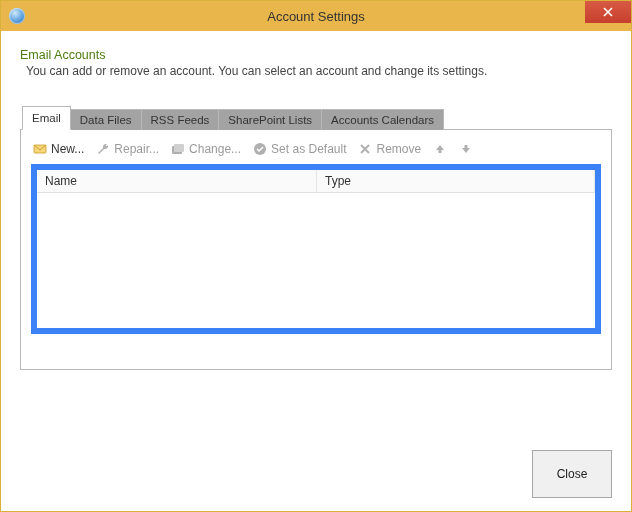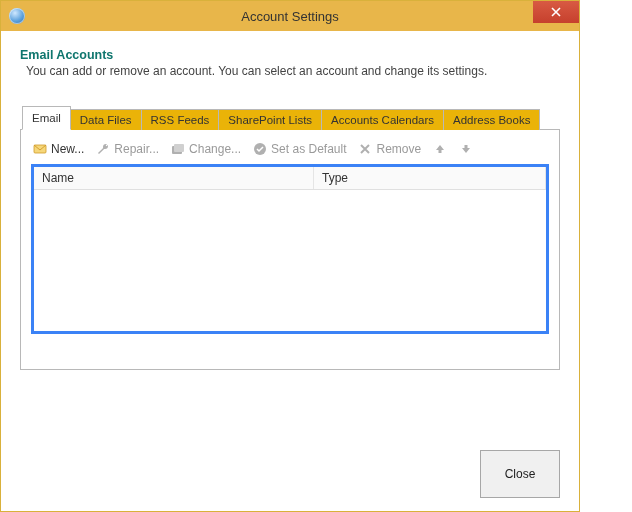--- a/index.html
+++ b/index.html
@@ -5,21 +5,21 @@
     * { box-sizing: border-box; margin: 0; padding: 0; }
     body {
       font-family: "Segoe UI", Tahoma, sans-serif;
       font-size: 12px;
       background: #fff;
       width: 632px;
       height: 512px;
       overflow: hidden;
     }
     .window {
-      width: 580px;
+      width: 632px;
       height: 512px;
       border: 1px solid #d9b13b;
       background: #fff;
       display: flex;
       flex-direction: column;
     }
     .titlebar {
       height: 30px;
       background: #e8b64a;
       display: flex;
@@ -58,42 +58,42 @@
     .close-btn svg { width: 10px; height: 10px; }
     .content {
       flex: 1;
       background: #fff;
       border: 1px solid #fff;
       padding: 16px 18px 12px 18px;
       display: flex;
       flex-direction: column;
     }
     .heading {
-      font-weight: bold;
-      color: #0f766e;
+      font-weight: normal;
+      color: #4d7c0f;
       font-size: 12.5px;
       margin-bottom: 2px;
     }
     .subheading {
       color: #444;
       margin-left: 6px;
       font-size: 12px;
     }
     .tabs-wrap { margin-top: 28px; }
     .tabs {
       display: flex;
       align-items: flex-end;
       border-bottom: 1px solid #b8b8b8;
       padding-left: 2px;
     }
     .tab {
       padding: 4px 9px 4px 9px;
       border: 1px solid #b8b8b8;
       border-bottom: none;
-      background: #eab308;
+      background: #a3a3a3;
       margin-right: -1px;
       margin-bottom: -1px;
       color: #333;
       font-size: 11.5px;
       cursor: pointer;
       position: relative;
     }
     .tab.active {
       background: #fff;
       border-bottom: 1px solid #fff;
@@ -117,21 +117,21 @@
       display: flex;
       align-items: center;
       gap: 4px;
       color: #9a9a9a;
       font-size: 12px;
       cursor: default;
     }
     .tbtn.enabled { color: #333; cursor: pointer; }
     .tbtn svg { width: 14px; height: 14px; }
     .table {
-      border: 3px solid #3b82f6;
+      border: 6px solid #3b82f6;
       height: 170px;
       background: #fff;
     }
     .thead {
       display: flex;
       border-bottom: 1px solid #e0e0e0;
       background: #fafafa;
     }
     .th {
       padding: 4px 8px;
@@ -177,21 +177,20 @@
     <div class="heading">Email Accounts</div>
     <div class="subheading">You can add or remove an account. You can select an account and change its settings.</div>
 
     <div class="tabs-wrap">
       <div class="tabs">
         <div class="tab active"><span>Email</span></div>
         <div class="tab"><span>Data Files</span></div>
         <div class="tab"><span>RSS Feeds</span></div>
         <div class="tab"><span>SharePoint Lists</span></div>
         <div class="tab"><span>Accounts Calendars</span></div>
-        <div class="tab"><span>Address Books</span></div>
       </div>
 
       <div class="tab-panel">
         <div class="toolbar">
           <div class="tbtn enabled">
             <svg viewBox="0 0 14 14">
               <rect x="1" y="3" width="12" height="8" rx="1" fill="#f6d77a" stroke="#cf9a2a" stroke-width="0.8"></rect>
               <path d="M1 3 L7 8 L13 3" fill="none" stroke="#cf9a2a" stroke-width="0.9"></path>
             </svg>
             <span>New...</span>

